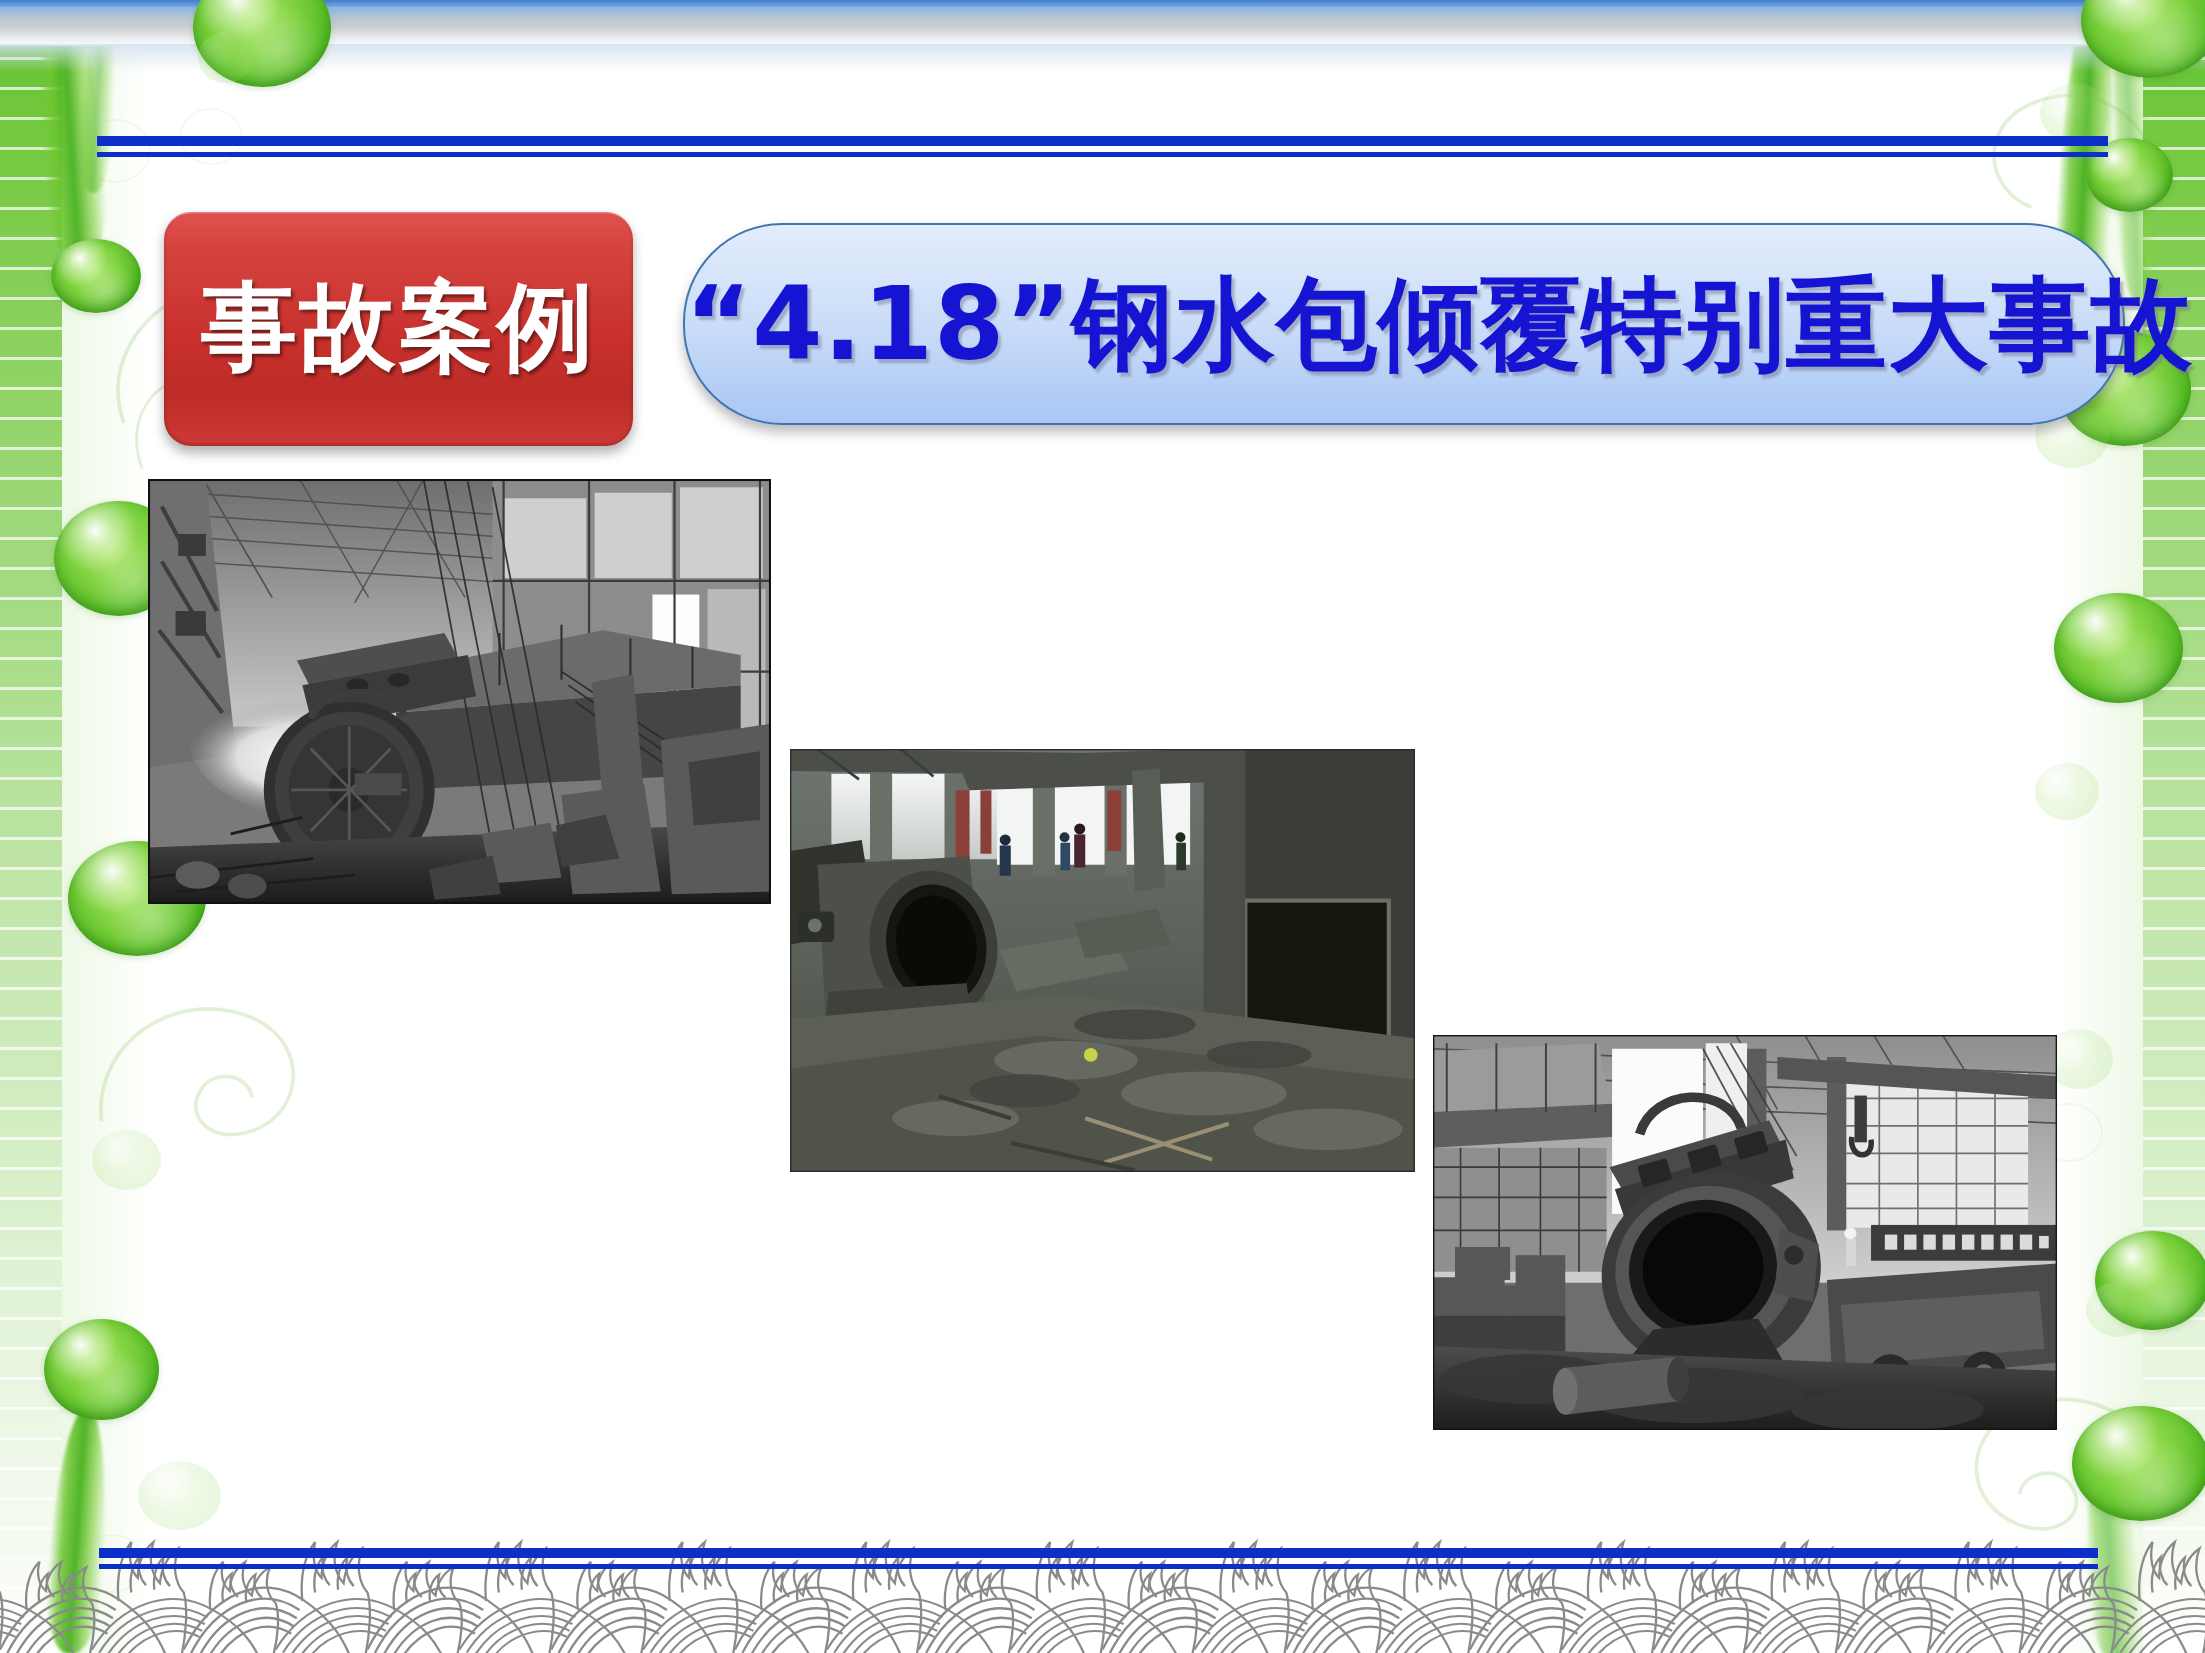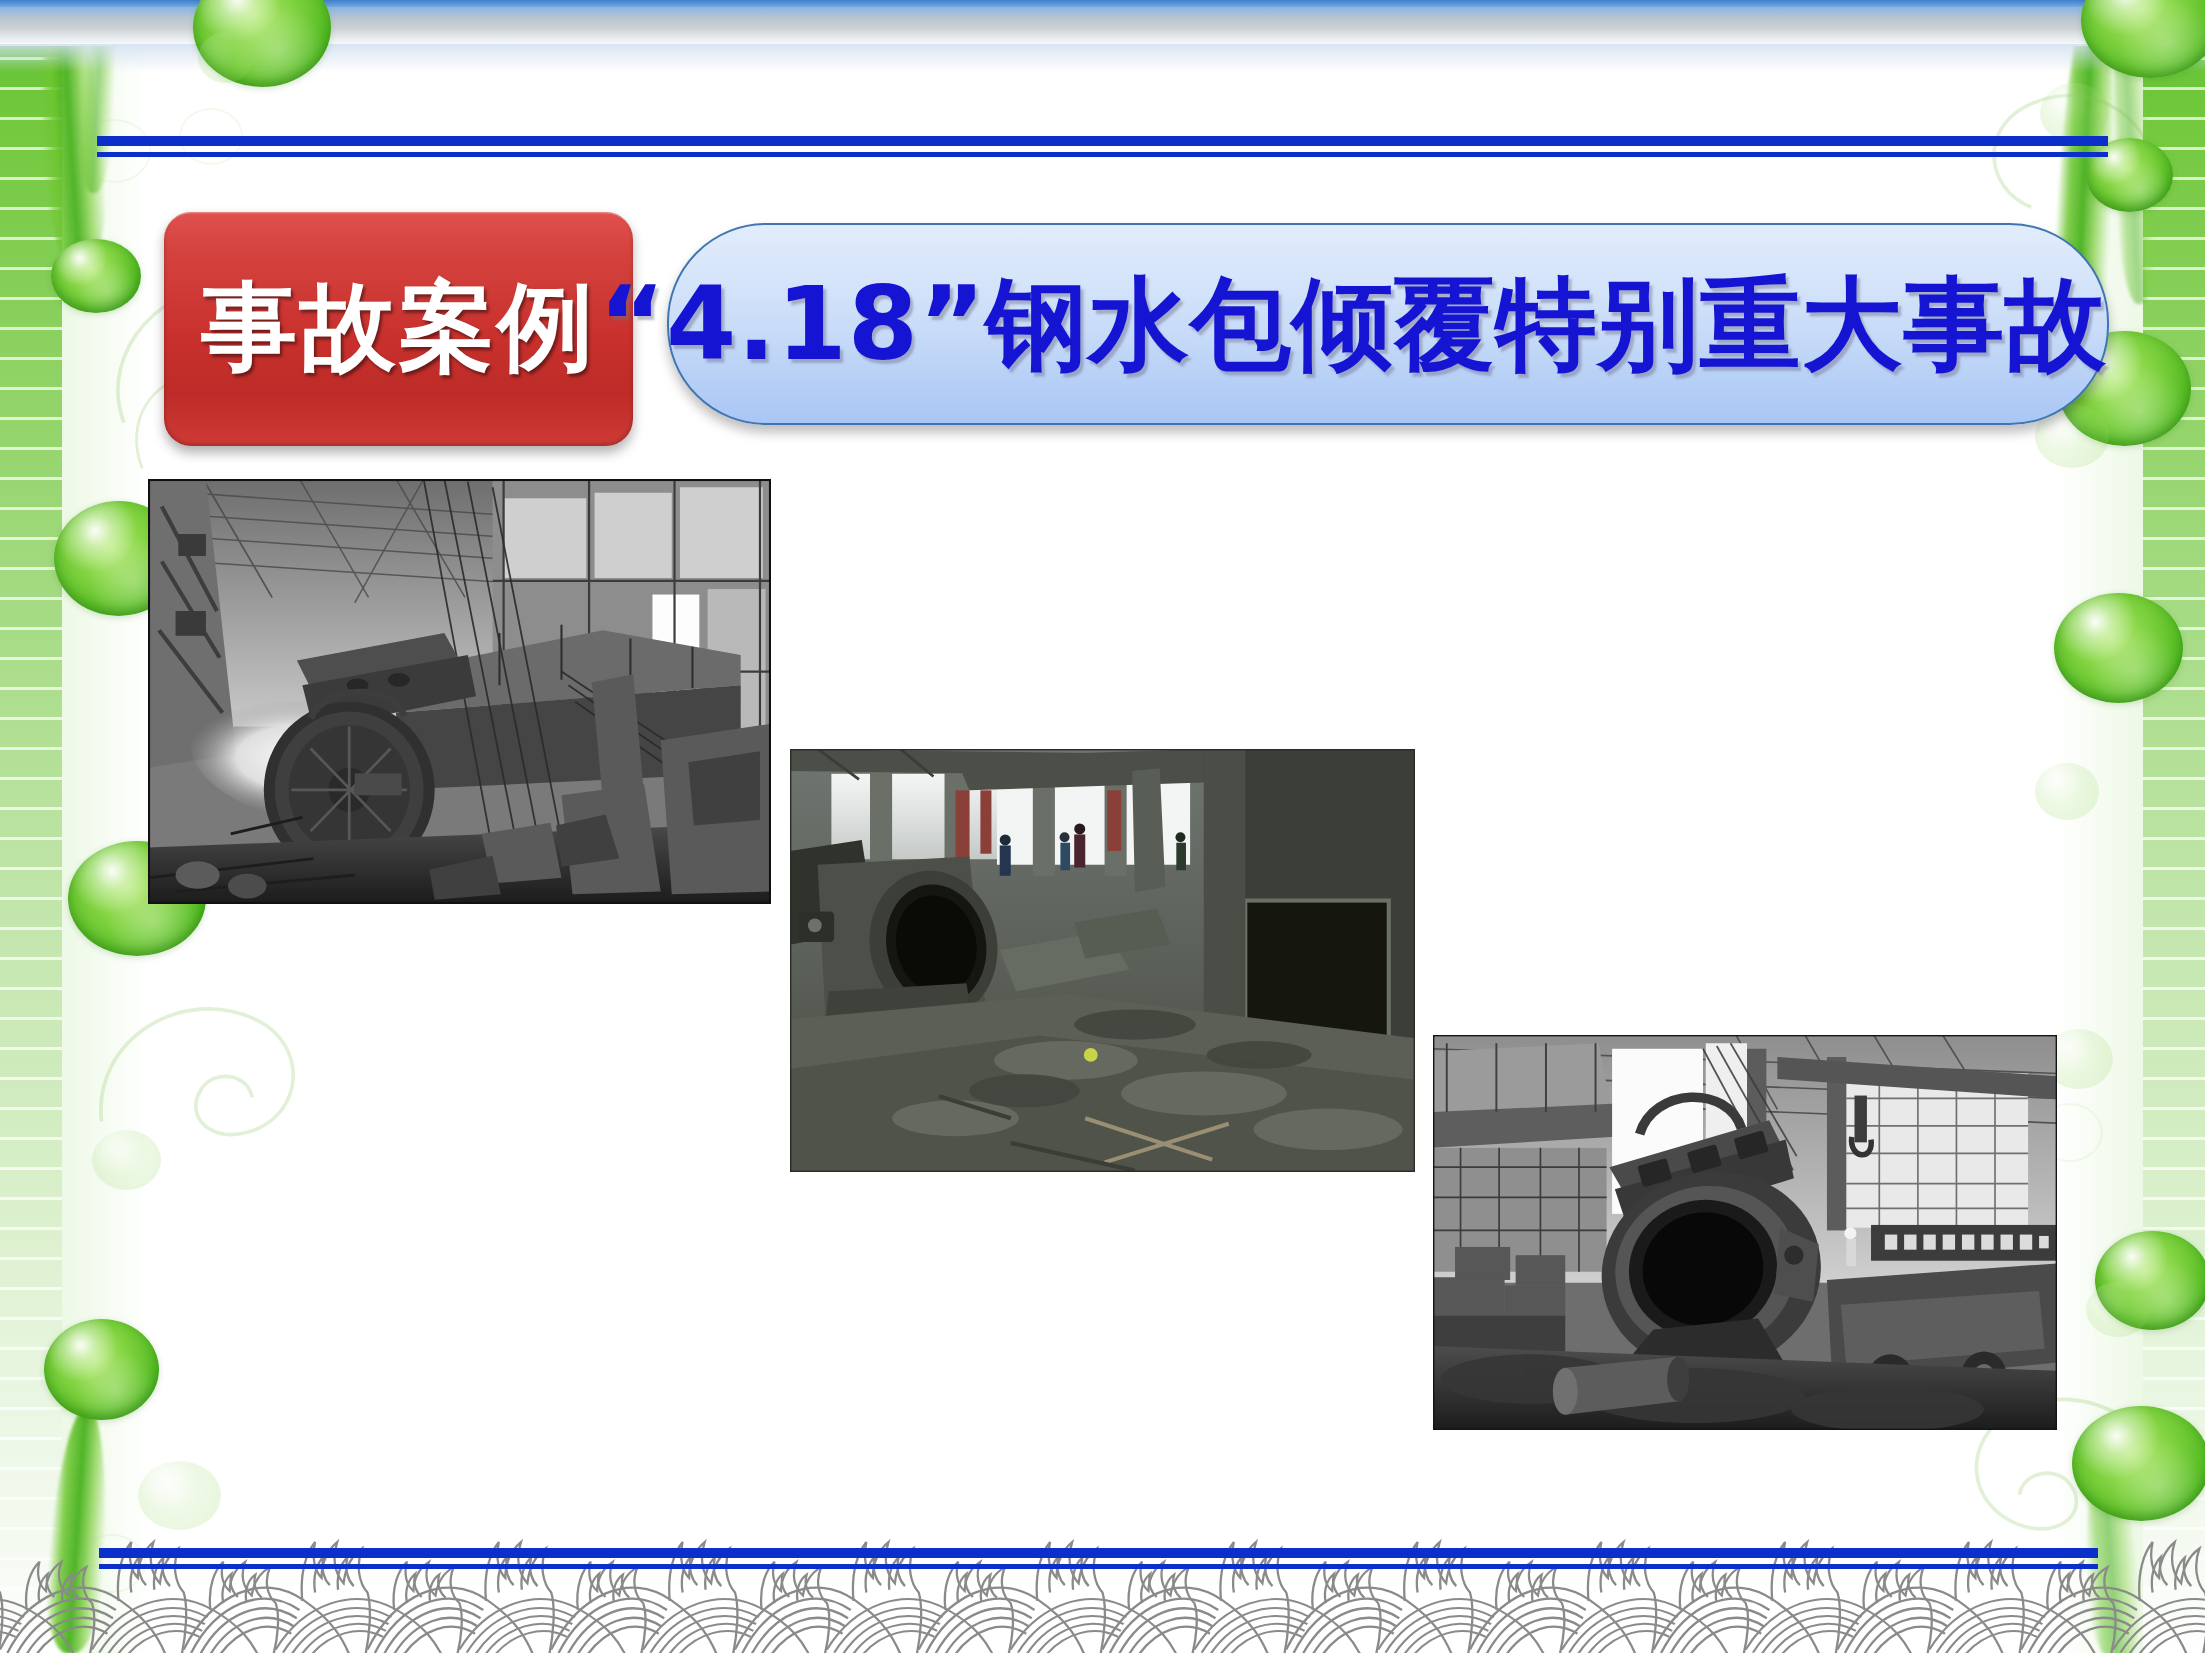--- a/index.html
+++ b/index.html
@@ -107,26 +107,26 @@
   .badge-label{
     color:#ffffff;
     font-size:96px;font-weight:bold;letter-spacing:2.8px;
     text-shadow:2.3px 3.2px 3.2px rgba(0,0,0,.45);
     white-space:nowrap;
     font-family:Liberation Sans, sans-serif;
   }
 
   
   .title-pill{
-    position:absolute;left:667px;top:223px;width:1438px;height:198px;
+    position:absolute;left:683px;top:223px;width:1438px;height:198px;
     border-radius:99px;z-index:6;
     border:2.3px solid #3f76b1;
     background:linear-gradient(to bottom,#e2ecfb 0%,#d6e5fa 26%,#c7dbf8 55%,#b4cef6 82%,#a9c6f5 100%);
     box-shadow:0 7.4px 12px rgba(0,0,0,.26);
-    display:flex;align-items:center;justify-content:flex-end;
+    display:flex;align-items:center;justify-content:flex-start;
   }
   .title-text{
     color:#1414d2;
     font-size:101px;font-weight:bold;letter-spacing:0.9px;
     white-space:nowrap;line-height:1;
     text-shadow:3.2px 4.1px 2.3px rgba(110,110,140,.45);
     font-family:"DejaVu Sans","Liberation Sans",sans-serif;
   }
 
   

